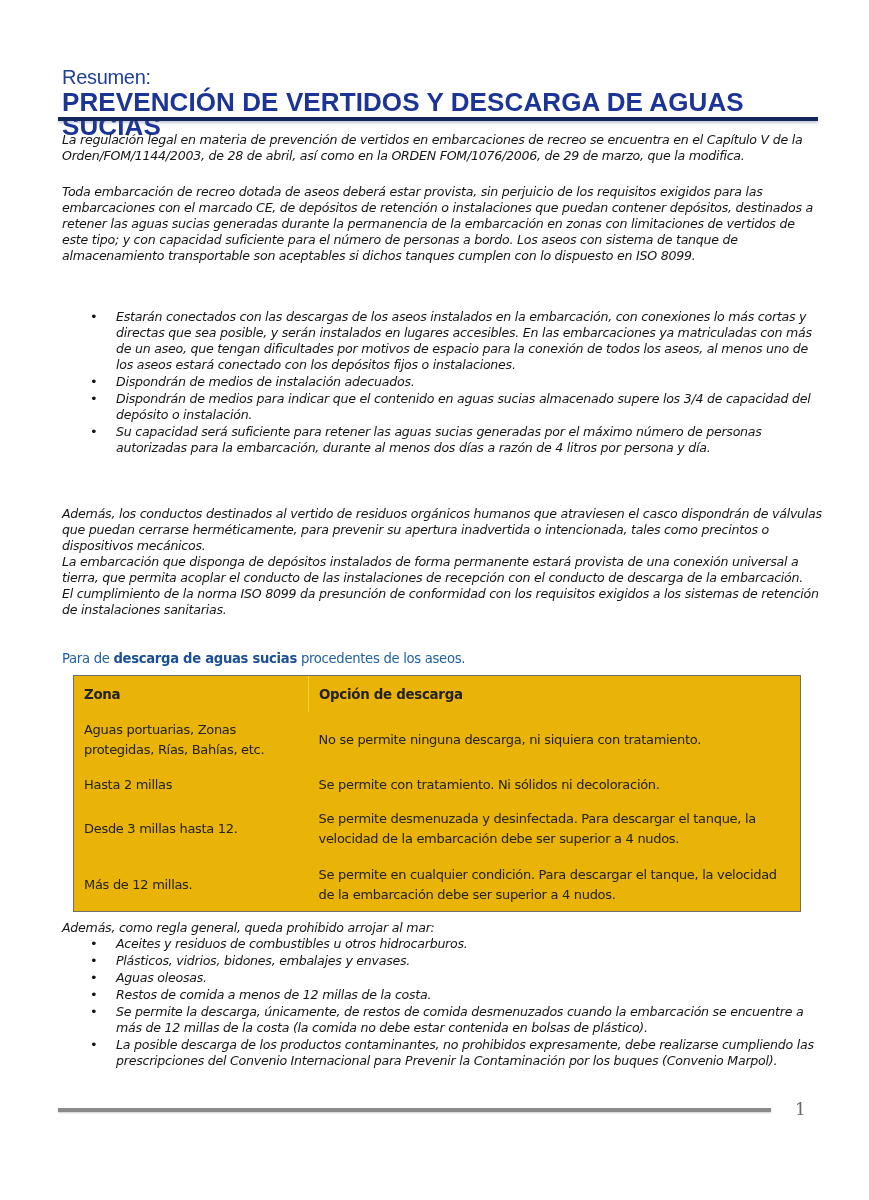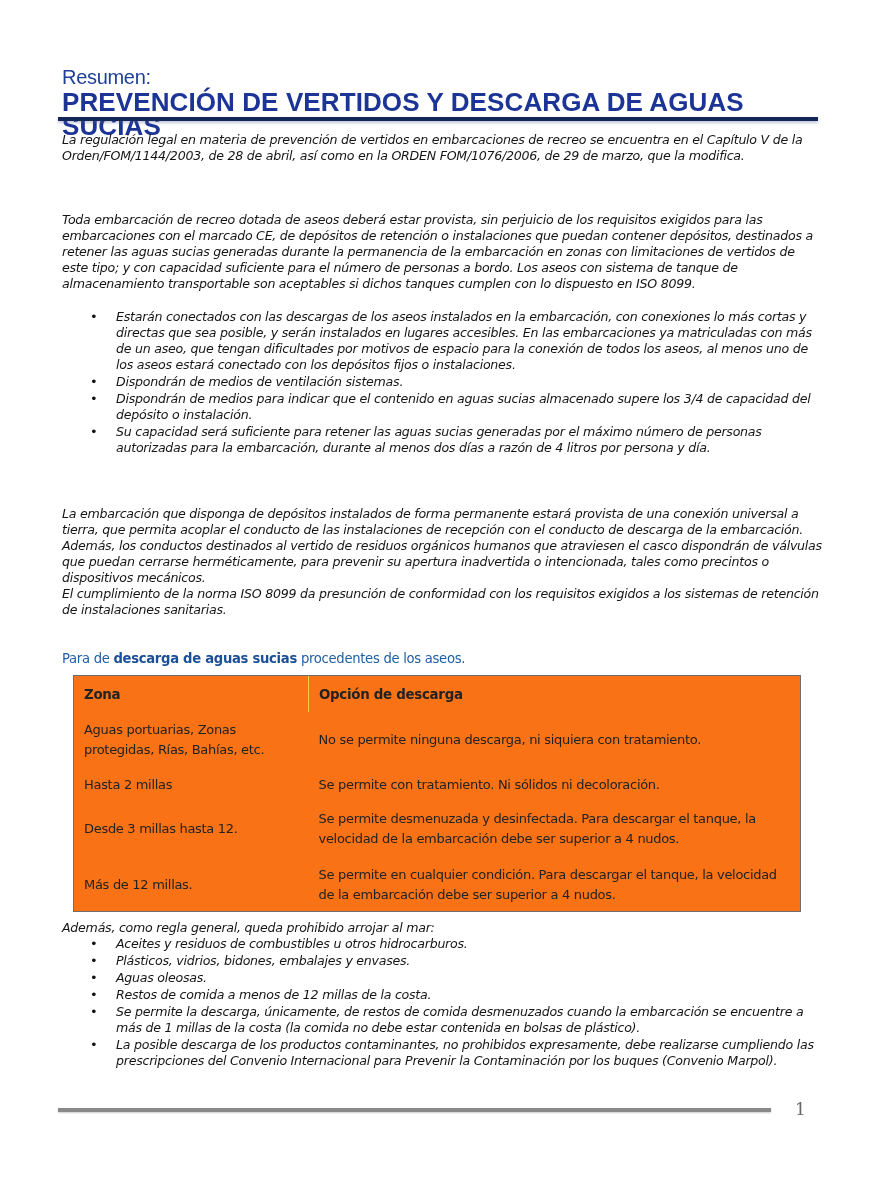--- a/index.html
+++ b/index.html
@@ -95,21 +95,21 @@
       color: #1b4f98;
     }
     .table-wrap {
       position: absolute;
       left: 73px;
       top: 675px;
       width: 728px;
       height: 237px;
       border: 1.5px solid #6e6e6e;
       box-sizing: border-box;
-      background: #f97316;
+      background: #eab308;
     }
     table.disc {
       width: 100%;
       border-collapse: collapse;
       font-family: "DejaVu Sans", sans-serif;
       font-size: 13px;
       color: #222222;
       letter-spacing: -0.3px;
     }
     table.disc th {
@@ -162,36 +162,36 @@
   <div class="header">
     <div class="header-sub">Resumen:</div>
     <div class="header-title">PREVENCIÓN DE VERTIDOS Y DESCARGA DE AGUAS SUCIAS</div>
   </div>
   <div class="header-rule"></div>
 
   <div class="body-text" style="top:132px;">
     <p>La regulación legal en materia de prevención de vertidos en embarcaciones de recreo se encuentra en el Capítulo V de la Orden/FOM/1144/2003, de 28 de abril, así como en la ORDEN FOM/1076/2006, de 29 de marzo, que la modifica.</p>
   </div>
 
-  <div class="body-text" style="top:212px;">
+  <div class="body-text" style="top:184px;">
     <p>Toda embarcación de recreo dotada de aseos deberá estar provista, sin perjuicio de los requisitos exigidos para las embarcaciones con el marcado CE, de depósitos de retención o instalaciones que puedan contener depósitos, destinados a retener las aguas sucias generadas durante la permanencia de la embarcación en zonas con limitaciones de vertidos de este tipo; y con capacidad suficiente para el número de personas a bordo. Los aseos con sistema de tanque de almacenamiento transportable son aceptables si dichos tanques cumplen con lo dispuesto en ISO 8099.</p>
   </div>
 
   <div class="body-text" style="top:309px;">
     <ul class="bullets">
       <li>Estarán conectados con las descargas de los aseos instalados en la embarcación, con conexiones lo más cortas y directas que sea posible, y serán instalados en lugares accesibles. En las embarcaciones ya matriculadas con más de un aseo, que tengan dificultades por motivos de espacio para la conexión de todos los aseos, al menos uno de los aseos estará conectado con los depósitos fijos o instalaciones.</li>
-      <li>Dispondrán de medios de ventilación sistemas.</li>
+      <li>Dispondrán de medios de instalación adecuados.</li>
       <li>Dispondrán de medios para indicar que el contenido en aguas sucias almacenado supere los 3/4 de capacidad del depósito o instalación.</li>
       <li>Su capacidad será suficiente para retener las aguas sucias generadas por el máximo número de personas autorizadas para la embarcación, durante al menos dos días a razón de 4 litros por persona y día.</li>
     </ul>
   </div>
 
   <div class="body-text" style="top:506px;">
+    <p>Además, los conductos destinados al vertido de residuos orgánicos humanos que atraviesen el casco dispondrán de válvulas que puedan cerrarse herméticamente, para prevenir su apertura inadvertida o intencionada, tales como precintos o dispositivos mecánicos.</p>
     <p>La embarcación que disponga de depósitos instalados de forma permanente estará provista de una conexión universal a tierra, que permita acoplar el conducto de las instalaciones de recepción con el conducto de descarga de la embarcación.</p>
-    <p>Además, los conductos destinados al vertido de residuos orgánicos humanos que atraviesen el casco dispondrán de válvulas que puedan cerrarse herméticamente, para prevenir su apertura inadvertida o intencionada, tales como precintos o dispositivos mecánicos.</p>
     <p>El cumplimiento de la norma ISO 8099 da presunción de conformidad con los requisitos exigidos a los sistemas de retención de instalaciones sanitarias.</p>
   </div>
 
   <div class="table-caption"><span>Para de </span><b>descarga de aguas sucias</b><span> procedentes de los aseos.</span></div>
 
   <div class="table-wrap">
     <table class="disc">
       <thead>
         <tr>
           <th class="col-zona">Zona</th>
@@ -219,21 +219,21 @@
     </table>
   </div>
 
   <div class="body-text" style="top:920px;">
     <p>Además, como regla general, queda prohibido arrojar al mar:</p>
     <ul class="bullets">
       <li>Aceites y residuos de combustibles u otros hidrocarburos.</li>
       <li>Plásticos, vidrios, bidones, embalajes y envases.</li>
       <li>Aguas oleosas.</li>
       <li>Restos de comida a menos de 12 millas de la costa.</li>
-      <li>Se permite la descarga, únicamente, de restos de comida desmenuzados cuando la embarcación se encuentre a más de 1 millas de la costa (la comida no debe estar contenida en bolsas de plástico).</li>
+      <li>Se permite la descarga, únicamente, de restos de comida desmenuzados cuando la embarcación se encuentre a más de 12 millas de la costa (la comida no debe estar contenida en bolsas de plástico).</li>
       <li>La posible descarga de los productos contaminantes, no prohibidos expresamente, debe realizarse cumpliendo las prescripciones del Convenio Internacional para Prevenir la Contaminación por los buques (Convenio Marpol).</li>
     </ul>
   </div>
 
   <div class="footer-rule"></div>
   <div class="page-number">1</div>
 
 </div>
 
 </body></html>

